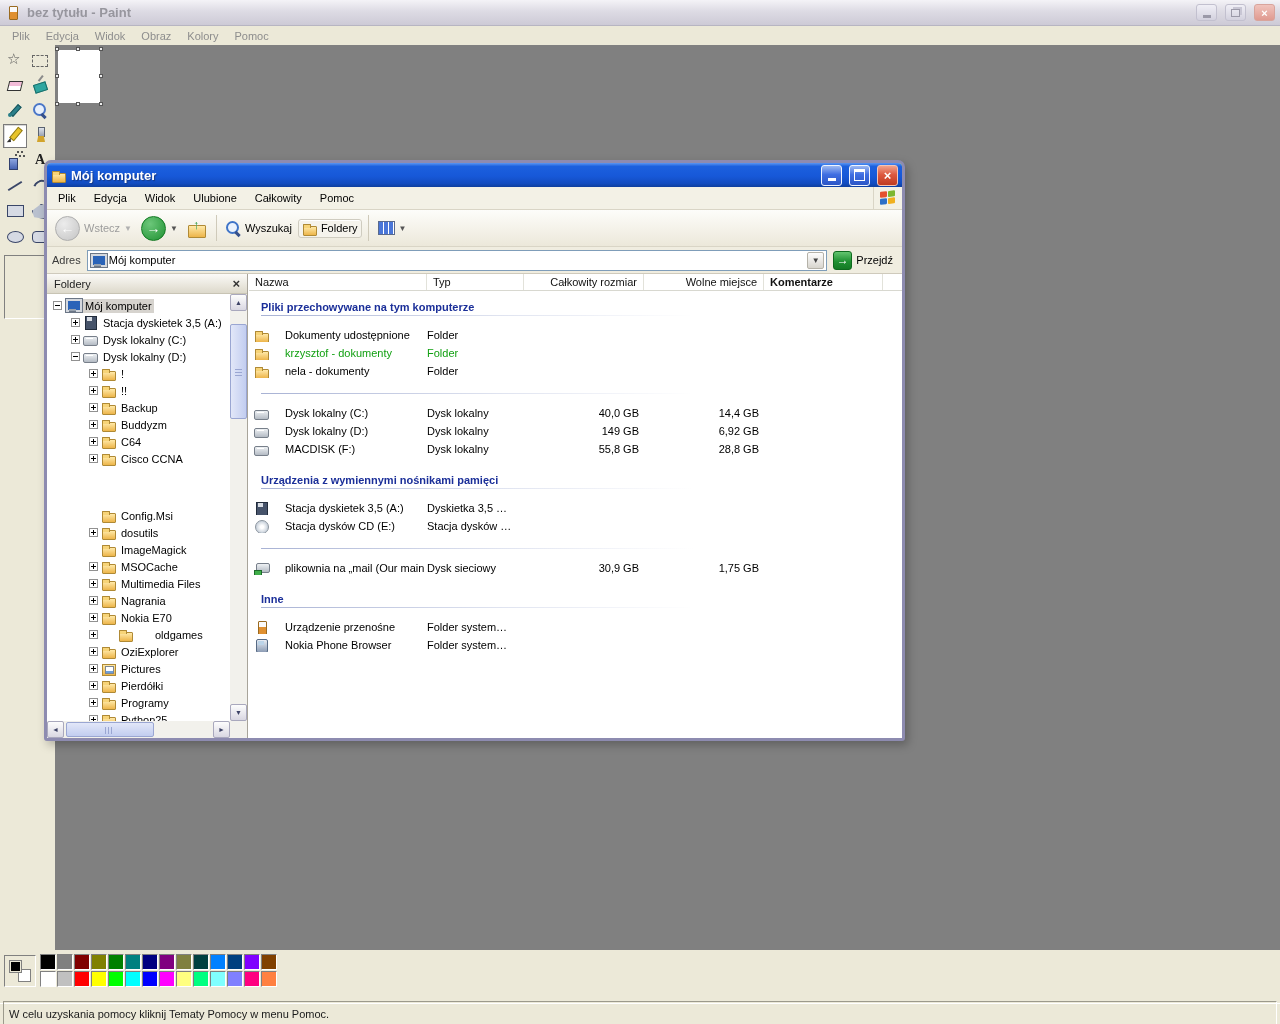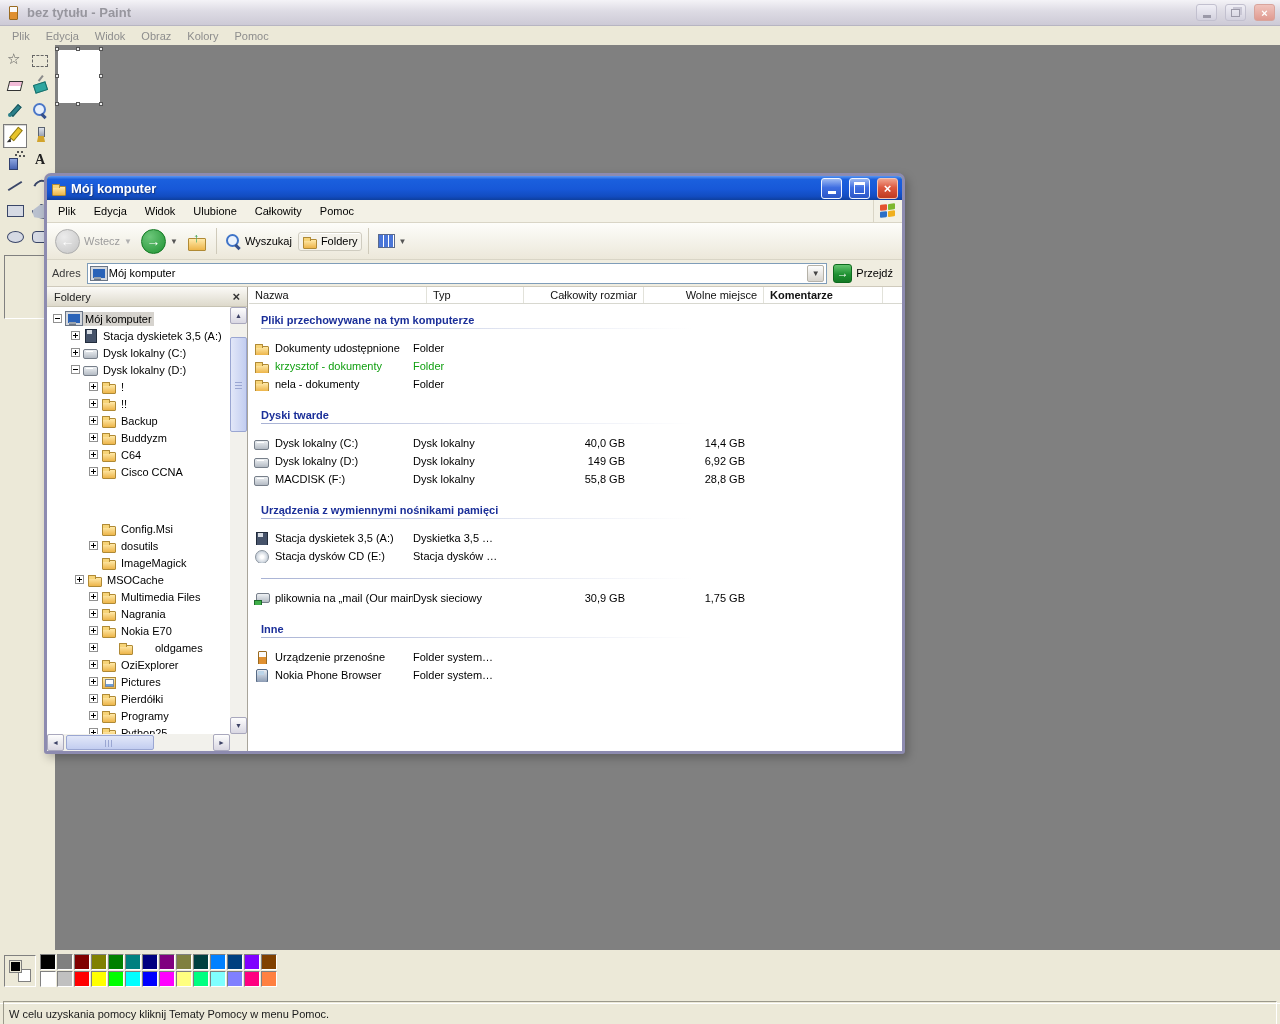--- a/index.html
+++ b/index.html
@@ -70,21 +70,21 @@
   .cc-fg{position:absolute;left:4px;top:4px;width:13px;height:13px;background:#000;border:1px solid #808080;box-shadow:0 0 0 1px #ece9d8 inset;}
   .swatches{position:absolute;left:40px;top:4px;display:grid;grid-template-columns:repeat(14,16px);grid-auto-rows:16px;gap:1px;}
   .swatch{border:1px solid;border-color:#808080 #fff #fff #808080;}
 
   .statusbar{position:absolute;left:0;right:0;bottom:0;height:21px;background:#ece9d8;border-top:1px solid #fff;
     display:flex;align-items:center;padding:2px 3px;}
   .status-cell{flex:1;height:17px;border:1px solid;border-color:#9c9a8c #fff #fff #9c9a8c;
     display:flex;align-items:center;padding:12px 5px;color:#1a1a1a;}
 
   
-  .exp{position:absolute;left:44px;top:173px;width:861px;height:581px;
+  .exp{position:absolute;left:44px;top:160px;width:861px;height:581px;
     border:3px solid #8d8bb0;border-radius:7px 7px 3px 3px;background:#bef264;box-shadow:3px 4px 10px rgba(0,0,0,.25);}
   .e-title{height:24px;border-radius:4px 4px 0 0;display:flex;align-items:center;gap:5px;padding:0 4px;
     background:linear-gradient(#5a96f2,#1b60de 14%,#1758d8 55%,#124cc0 85%,#0e3f9e);}
   .e-title-text{flex:1;color:#fff;font-weight:bold;font-size:13px;text-shadow:1px 1px 1px #173a86;}
   .e-btn{width:21px;height:21px;border-radius:3px;border:1px solid #f0f4ff;margin-left:2px;
     background:linear-gradient(#9db9f2,#3f6ee2 45%,#2c56c6);display:flex;align-items:center;justify-content:center;
     color:#fff;font-weight:bold;font-size:13px;}
   .e-btn-min::after{content:"";width:8px;height:3px;background:#fff;margin-top:9px;}
   .e-btn-max::after{content:"";width:9px;height:8px;border:1px solid #fff;border-top-width:3px;}
   .e-btn-close{background:linear-gradient(#f0a28c,#dd5940 45%,#bf3a20);border-color:#f4c4b4;}
@@ -189,21 +189,21 @@
   .col{border-right:1px solid #e2e2da;padding:1px 6px;display:flex;align-items:center;color:#111;}
   .col-name{width:178px;}.col-type{width:97px;}
   .col-size{width:120px;justify-content:flex-end;}.col-free{width:120px;justify-content:flex-end;}
   .col-comm{width:119px;font-weight:bold;}
   .groups{padding-top:7px;}
   .group{margin-bottom:13px;}
   .gtitle{color:#1b2f99;font-weight:bold;padding:3px 0 2px 12px;font-size:11px;}
   .grule{height:1px;margin-left:12px;width:432px;background:linear-gradient(90deg,#a8b2d4,#dfe3f0 55%,rgba(255,255,255,0));}
   .grows{margin-top:10px;}
   .grow{height:18px;display:flex;align-items:center;}
-  .c-name{width:164px;display:flex;align-items:center;gap:6px;padding-left:5px;overflow:hidden;white-space:nowrap;}
+  .c-name{width:178px;display:flex;align-items:center;gap:16px;padding-left:5px;overflow:hidden;white-space:nowrap;}
   .c-type{width:97px;overflow:hidden;white-space:nowrap;}
   .c-size{width:115px;text-align:right;}
   .c-free{width:120px;text-align:right;}
   .grow.green .c-name span,.grow.green .c-type{color:#12a012;}
 </style>
 </head>
 <body>
 
 <div class="paint">
   <div class="p-title">
@@ -464,21 +464,21 @@
           <div class="tree-item" style="padding-left: 42px;">
     <span class="expander exp-plus"></span>
     <span class="ic ic-folder"></span>
     <span class="tree-label">dosutils</span>
   </div>
           <div class="tree-item" style="padding-left: 42px;">
     <span class="expander exp-none"></span>
     <span class="ic ic-folder"></span>
     <span class="tree-label">ImageMagick</span>
   </div>
-          <div class="tree-item" style="padding-left: 28px;">
+          <div class="tree-item" style="padding-left: 42px;">
     <span class="expander exp-plus"></span>
     <span class="ic ic-folder"></span>
     <span class="tree-label">MSOCache</span>
   </div>
           <div class="tree-item" style="padding-left: 42px;">
     <span class="expander exp-plus"></span>
     <span class="ic ic-folder"></span>
     <span class="tree-label">Multimedia Files</span>
   </div>
           <div class="tree-item" style="padding-left: 42px;">
@@ -581,21 +581,20 @@
       <span class="ic ic-folder"></span>
       <span>nela - dokumenty</span>
     </span>
     <span class="c-type">Folder</span>
     <span class="c-size"></span>
     <span class="c-free"></span>
   </div>
             </div>
   </div>
           <div class="group">
-    <div class="gtitle">Dyski twarde</div>
     <div class="grule"></div>
     <div class="grows">
               <div class="grow">
     <span class="c-name">
       <span class="ic ic-disk"></span>
       <span>Dysk lokalny (C:)</span>
     </span>
     <span class="c-type">Dysk lokalny</span>
     <span class="c-size">40,0 GB</span>
     <span class="c-free">14,4 GB</span>

